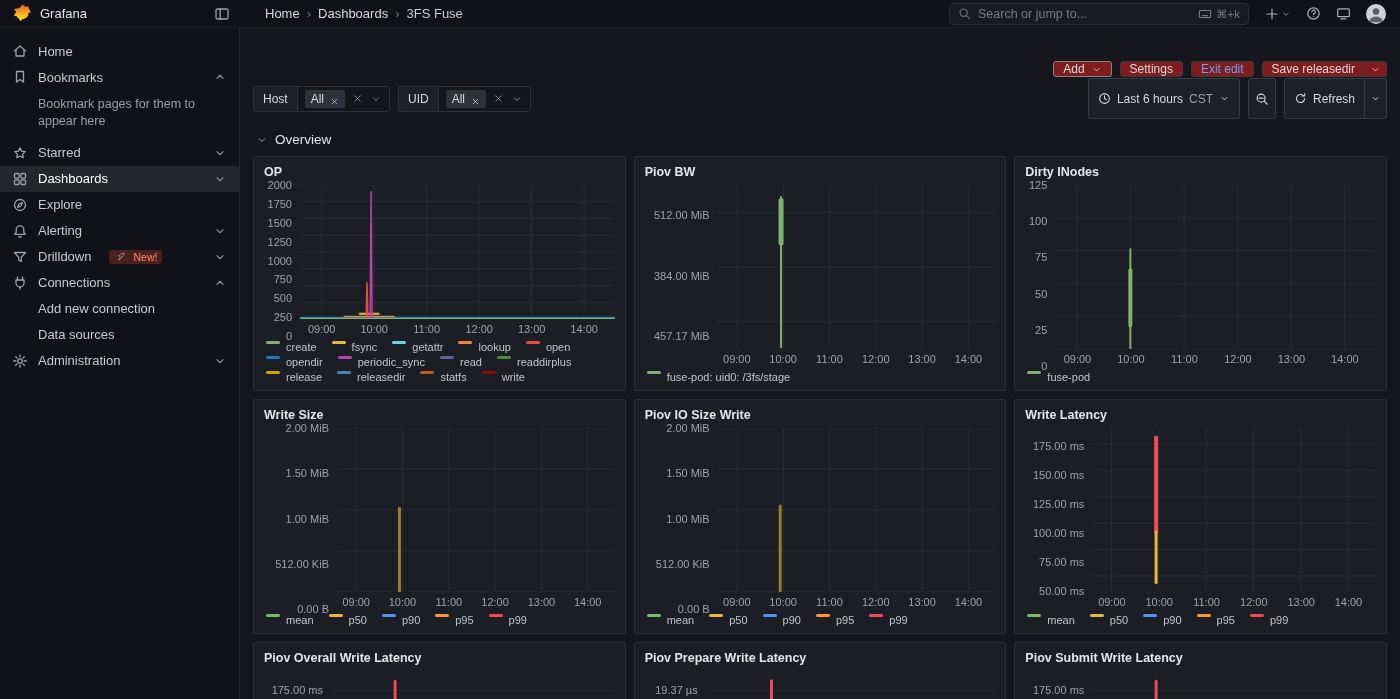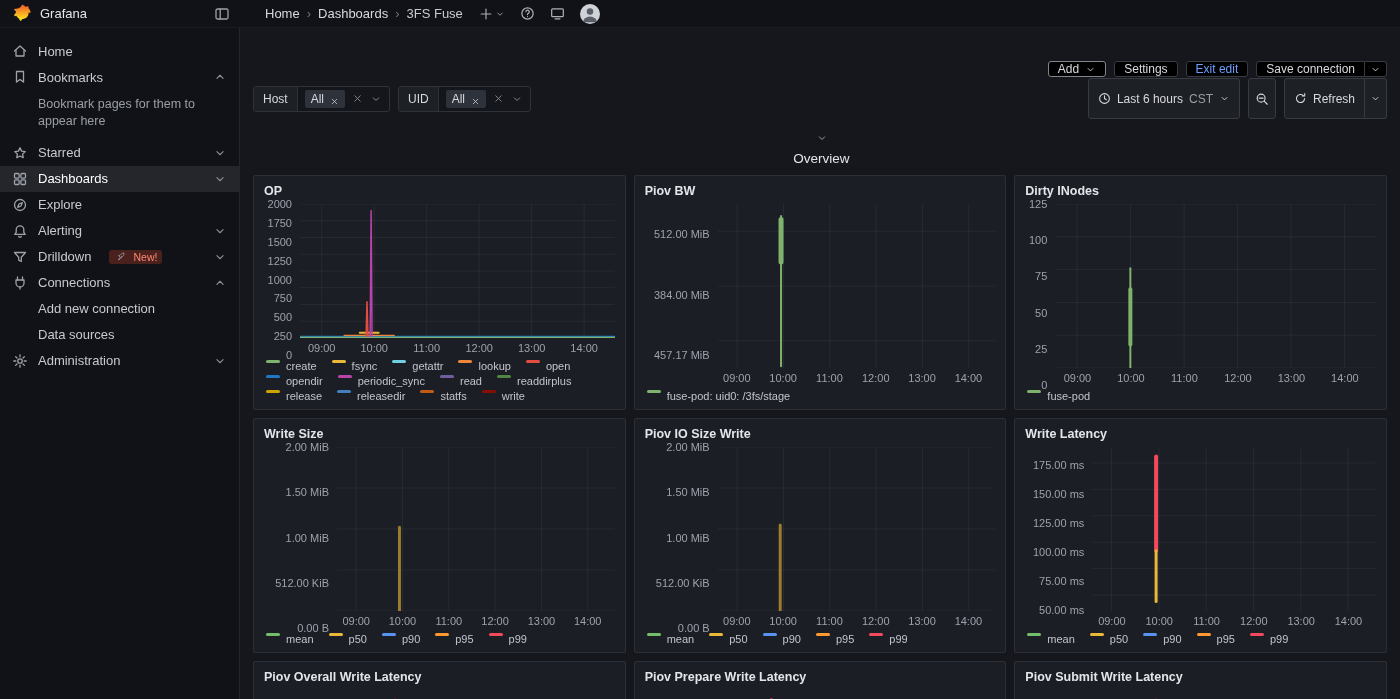--- a/index.html
+++ b/index.html
@@ -61,21 +61,21 @@
   .side-helper { padding: 6px 28px 10px 38px; color: #9a9fa7; font-size: 12.5px; line-height: 1.35; }
   .badge {
     margin-left: 8px; display: inline-flex; align-items: center; gap: 3px;
     background: #4a211d; color: #ff8875; border-radius: 3px; padding: 1px 5px; font-size: 10.5px;
   }
 
   
   .content { flex: 1; min-width: 0; display: flex; flex-direction: column; background: #15171c; overflow: hidden; }
   .edit-toolbar { height: 38px; flex: 0 0 38px; display: flex; align-items: center; justify-content: flex-end; gap: 8px; padding: 0 13px; }
   .tb-btn {
-    height: 16px; padding: 0 9px; border-radius: 3px; background: #000000;
+    height: 16px; padding: 0 9px; border-radius: 3px; background: #7f1d1d;
     border: 1px solid #383b42; color: #d8d9dd; font-size: 12px; font-family: inherit;
     display: inline-flex; align-items: center; gap: 6px; cursor: pointer; margin-top: 44px;
   }
   .tb-btn.outlined { border-color: #82858c; }
   .tb-btn.link-blue { color: #6e9fff; }
   .split { display: inline-flex; }
   .split .tb-btn:first-child, .split .ctl:first-child { border-radius: 3px 0 0 3px; }
   .split .tb-btn.caret, .split .ctl.caret { border-left: 0; border-radius: 0 3px 3px 0; padding: 0 5px; }
 
   .filter-row { display: flex; align-items: center; gap: 8px; padding: 12px 13px 0 13px; }
@@ -92,21 +92,21 @@
   .filter-group .dim { color: #8a8f98; margin-right: 7px; cursor: pointer; }
   .time-controls { margin-left: auto; display: flex; gap: 8px; align-items: center; }
   .ctl {
     height: 41px; padding: 0 9px; border-radius: 3px; background: #1d2025;
     border: 1px solid #383b42; color: #d8d9dd; font-size: 12px; font-family: inherit;
     display: inline-flex; align-items: center; gap: 6px; cursor: pointer;
   }
   .ctl .tz { color: #9a9fa7; }
   .ctl.icon-only { padding: 0 6px; }
 
-  .row-header { display: flex; align-items: center; gap: 7px; padding: 13px 13px 9px 16px; cursor: pointer; flex-direction: column; }
+  .row-header { display: flex; align-items: center; gap: 7px; padding: 13px 13px 9px 16px; cursor: pointer; }
   .row-title { font-size: 13.5px; font-weight: 500; color: #e3e5e9; }
   .row-header .chev { color: #9da2aa; }
 
   
   .panel-grid {
     margin: 0 13px; display: grid; grid-template-columns: repeat(3, 1fr);
     gap: 8px; grid-auto-rows: 235px;
   }
   .panel {
     background: #1b1e24; border: 1px solid #2b2f38; border-radius: 2px;
@@ -154,20 +154,34 @@
     </div>
 
     <nav class="breadcrumb">
       <a class="crumb">Home</a>
       <span class="sep">›</span>
       <a class="crumb">Dashboards</a>
       <span class="sep">›</span>
       <span class="crumb current">3FS Fuse</span>
     </nav>
 
+    <div class="search-box">
+      <svg class="ic" width="13" height="13" viewBox="0 0 16 16">
+        <circle cx="7" cy="7" r="4.5"></circle>
+          <line x1="10.5" y1="10.5" x2="14" y2="14"></line>
+      </svg>
+      <input type="text" placeholder="Search or jump to..." style="">
+      <span class="kbd">
+        <svg class="ic" width="14" height="14" viewBox="0 0 16 16">
+          <rect x="1.5" y="4" width="13" height="8" rx="1.5"></rect>
+            <line x1="5" y1="9.8" x2="11" y2="9.8"></line>
+        </svg>
+        <span>⌘+k</span>
+      </span>
+    </div>
 
     <div class="nav-icons">
       <button class="nav-icon-btn">
         <svg class="ic" width="14" height="14" viewBox="0 0 16 16">
           <line x1="8" y1="2.5" x2="8" y2="13.5"></line>
             <line x1="2.5" y1="8" x2="13.5" y2="8"></line>
         </svg>
         <svg class="ic" width="10" height="10" viewBox="0 0 16 16">
           <path d="M4.5 6.5 8 10l3.5-3.5"></path>
         </svg>
@@ -309,21 +323,21 @@
             </svg>
         </button>
         <button class="tb-btn">
           <span>Settings</span>
         </button>
         <button class="tb-btn link-blue">
           <span>Exit edit</span>
         </button>
         <span class="split">
           <button class="tb-btn">
-            <span>Save connection</span>
+            <span>Save releasedir</span>
           </button>
           <button class="tb-btn caret">
             <svg class="ic" width="11" height="11" viewBox="0 0 16 16">
                 <path d="M4.5 6.5 8 10l3.5-3.5"></path>
               </svg>
           </button>
         </span>
       </div>
 
       <div class="filter-row">

